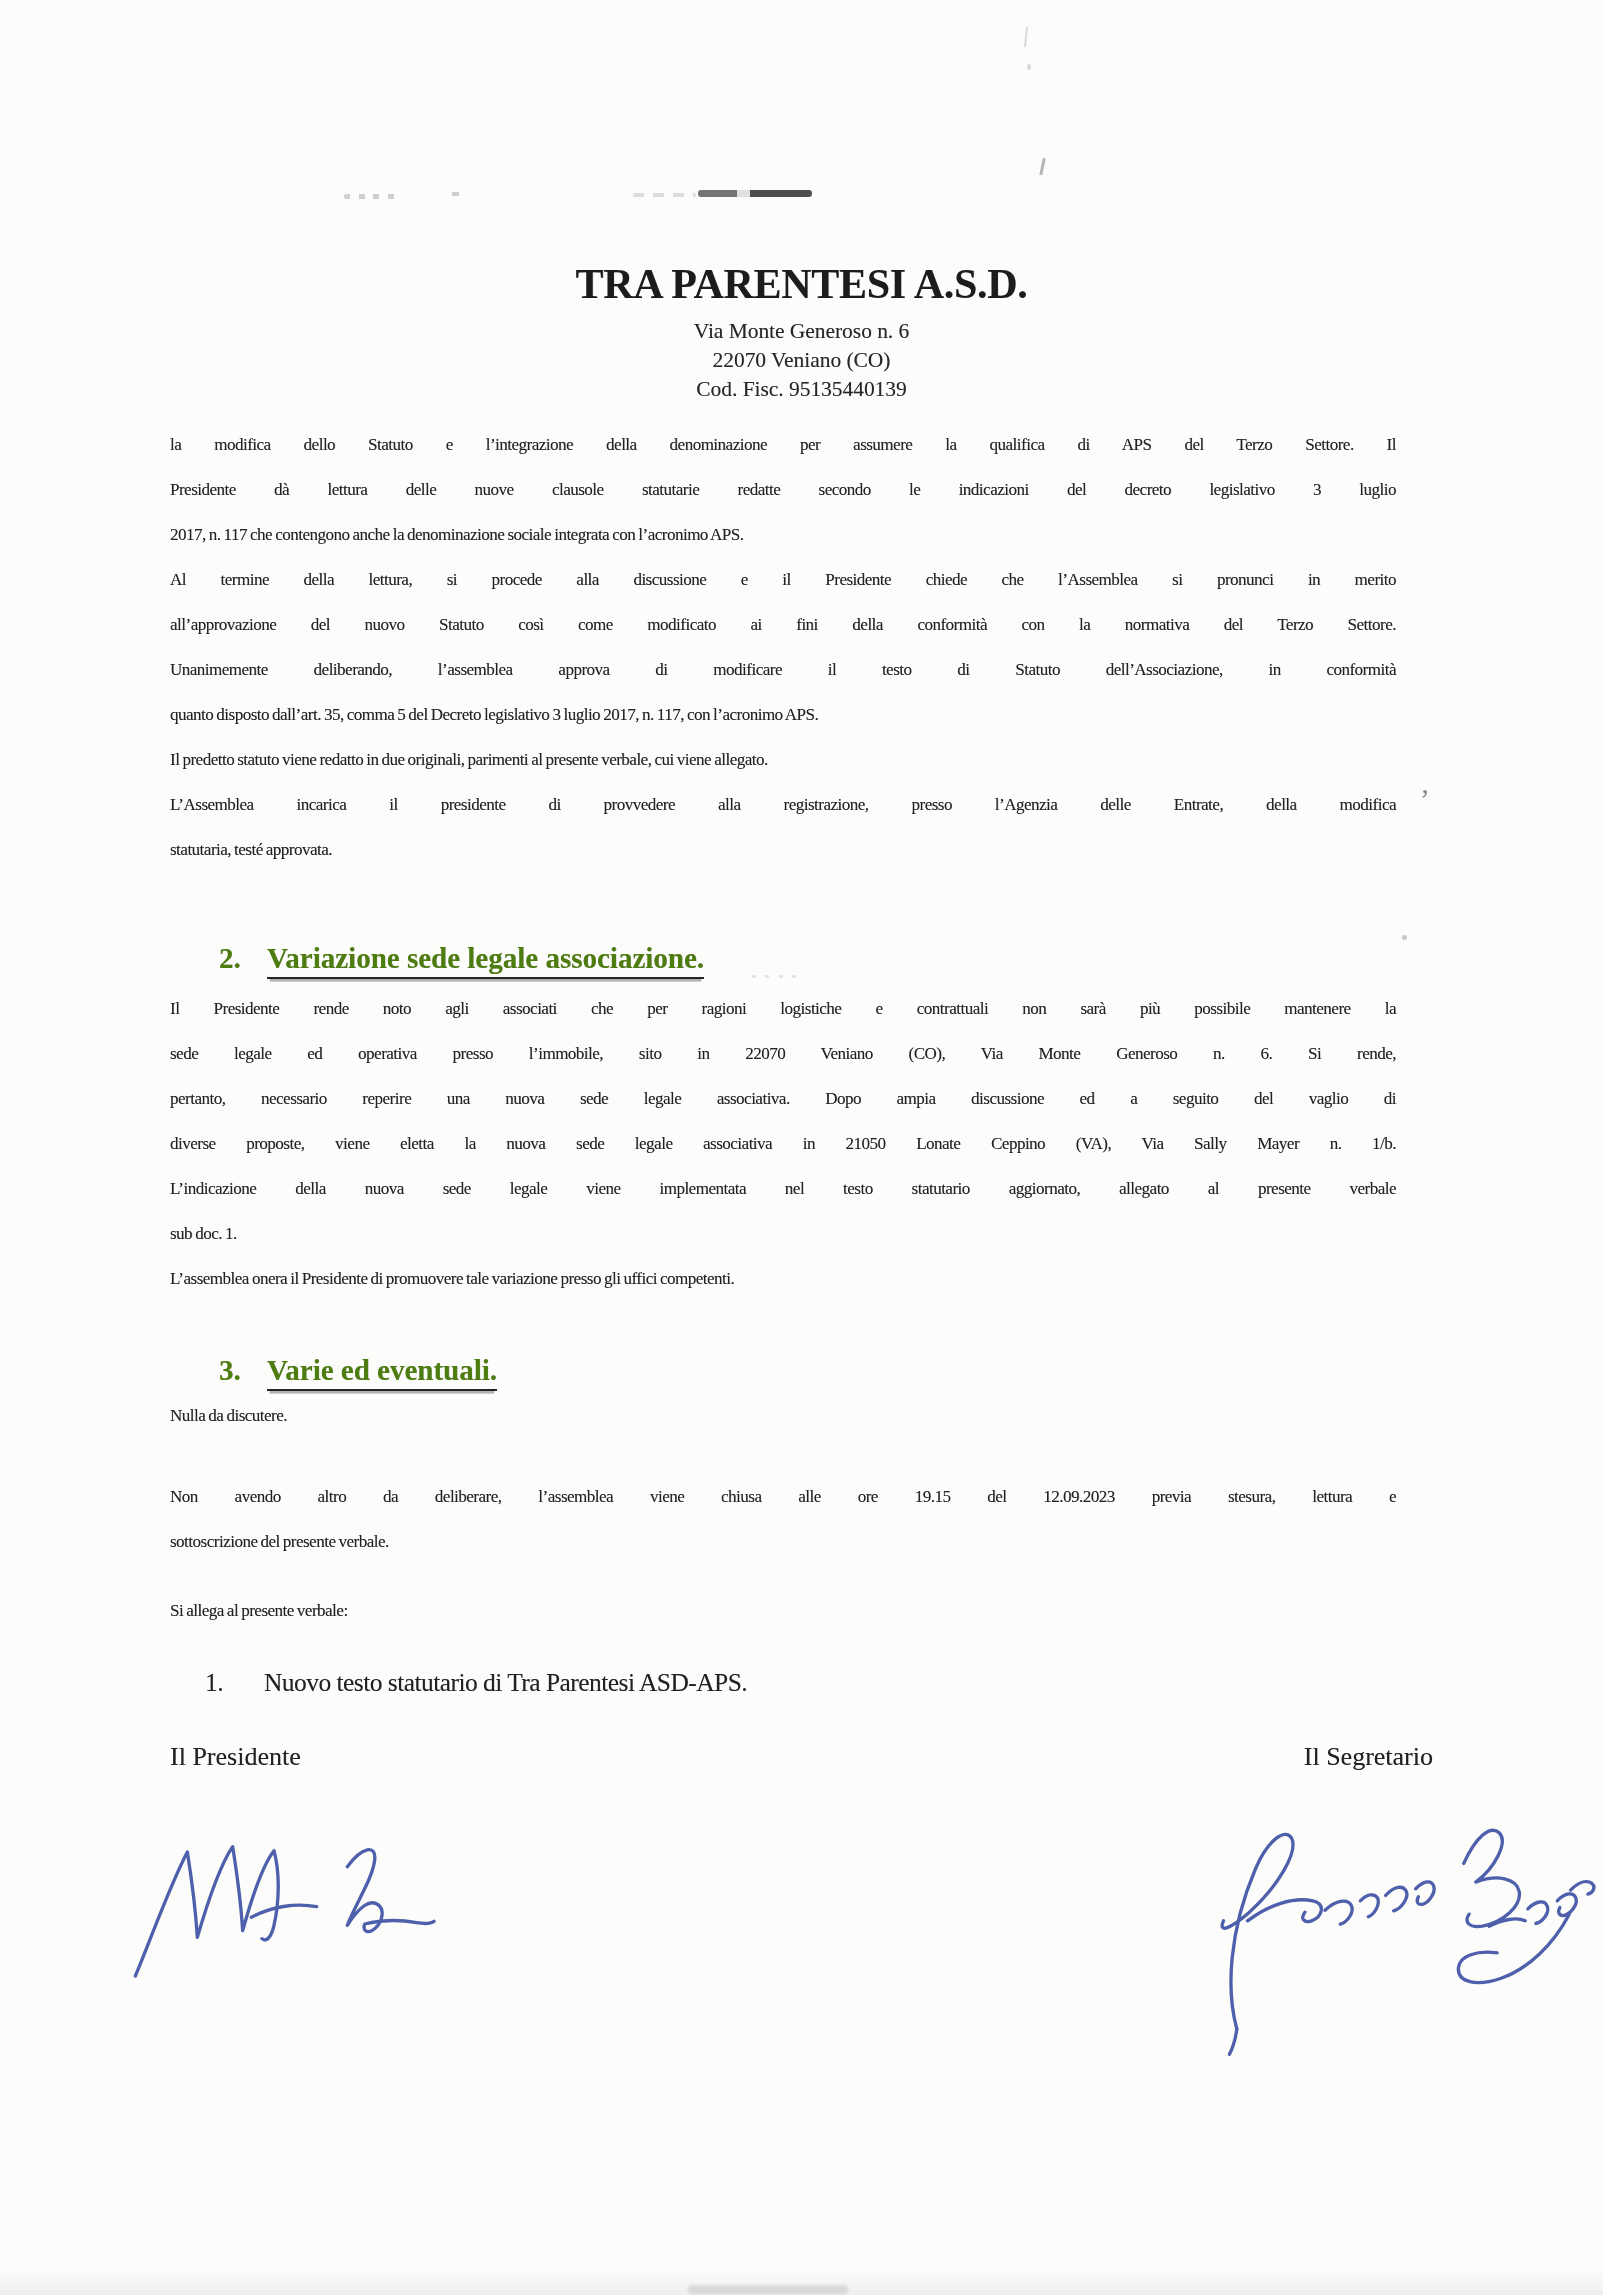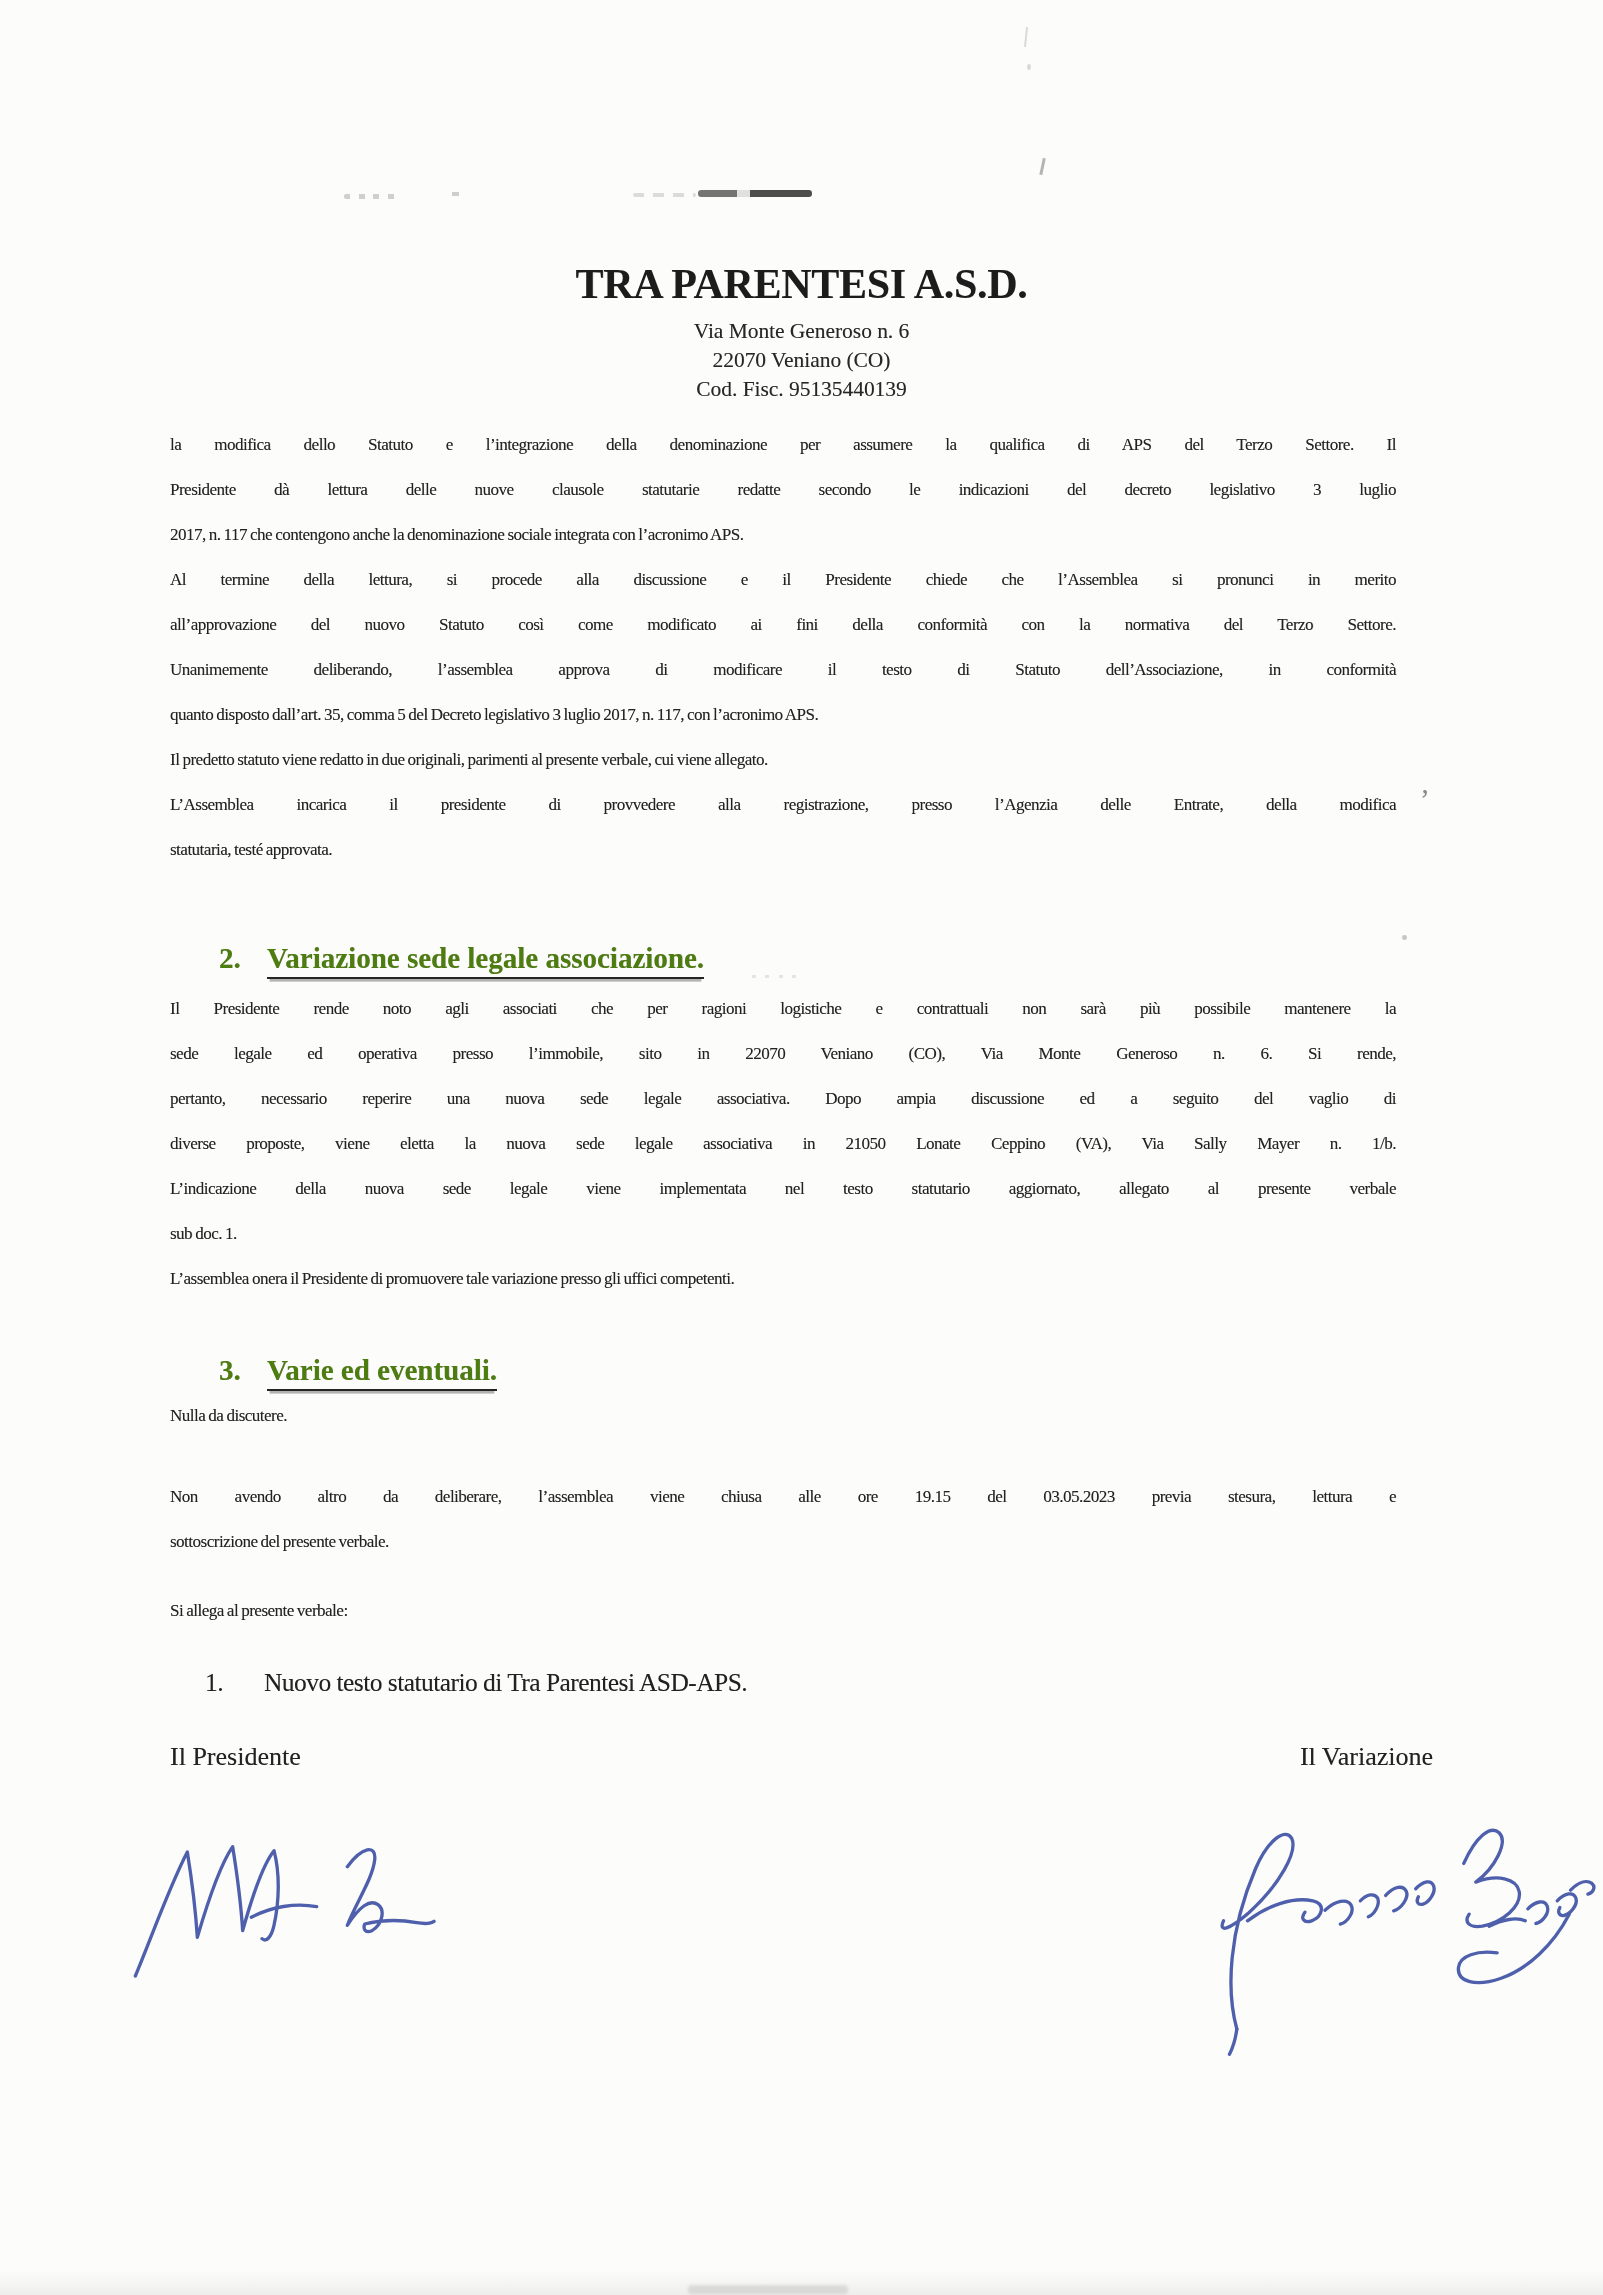--- a/index.html
+++ b/index.html
@@ -158,35 +158,35 @@
 
     <div class="heading h3">
       <span class="h-num">3.</span><span class="h-text">Varie ed eventuali.</span>
     </div>
 
     <div class="s3">
       <div class="line plain">Nulla da discutere.</div>
     </div>
 
     <div class="closing">
-      <div class="line just">Non avendo altro da deliberare, l’assemblea viene chiusa alle ore 19.15 del 03.05.2023 previa stesura, lettura e</div>
+      <div class="line just">Non avendo altro da deliberare, l’assemblea viene chiusa alle ore 19.15 del 12.09.2023 previa stesura, lettura e</div>
       <div class="line plain">sottoscrizione del presente verbale.</div>
     </div>
 
     <div class="allega">
       <div class="line plain">Si allega al presente verbale:</div>
     </div>
 
     <div class="attach-row">
       <span class="a-num">1.</span><span>Nuovo testo statutario di Tra Parentesi ASD-APS.</span>
     </div>
 
     <div class="sig-row">
       <span>Il Presidente</span>
-      <span class="sig-label-right">Il Variazione</span>
+      <span class="sig-label-right">Il Segretario</span>
     </div>
   </div>
 
   <svg class="sig-svg" style="left:127px; top:1824px;" width="314" height="160" viewBox="0 0 470 240">
     <g fill="none" stroke="#3c4fa4" stroke-width="5" stroke-linecap="round" stroke-linejoin="round" opacity="0.9">
       <path d="M12 228 C40 160 64 92 90 42 C98 92 103 138 105 170 C122 112 140 60 158 34 C166 84 171 128 173 160 C188 106 204 60 220 40 C229 74 228 116 220 152 C216 170 208 178 202 172"></path>
       <path d="M186 140 C216 124 252 118 284 124"></path>
       <path d="M330 64 C352 34 374 30 371 54 C368 82 342 120 330 152 C348 124 364 112 376 121 C388 130 381 152 367 160 C358 164 353 159 356 150 C372 146 402 142 434 148 C446 150 456 149 460 146"></path>
     </g>
   </svg>

